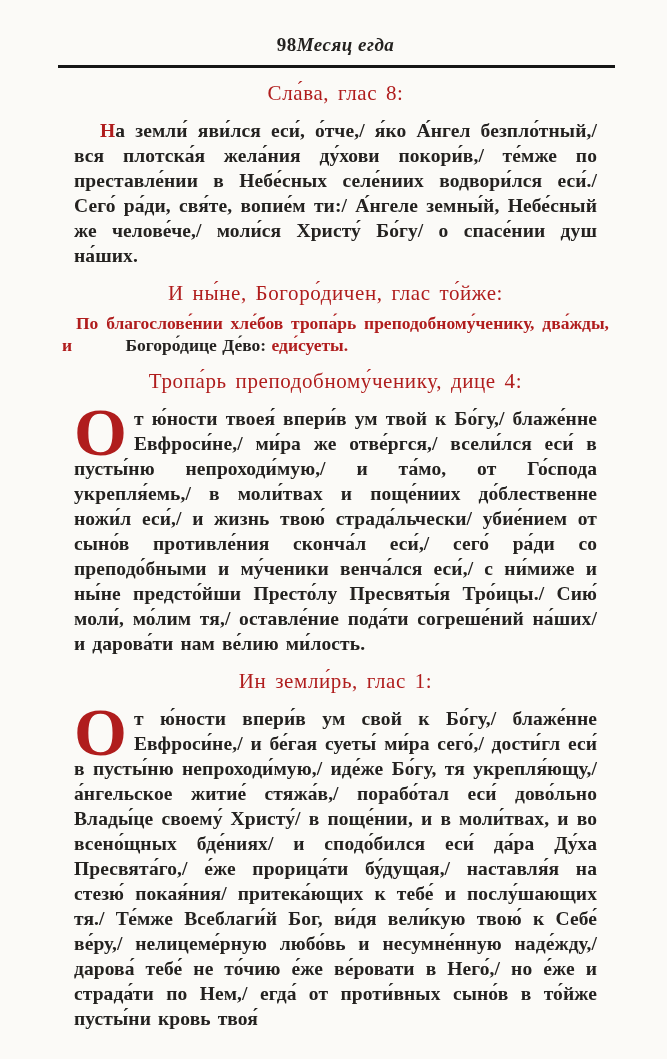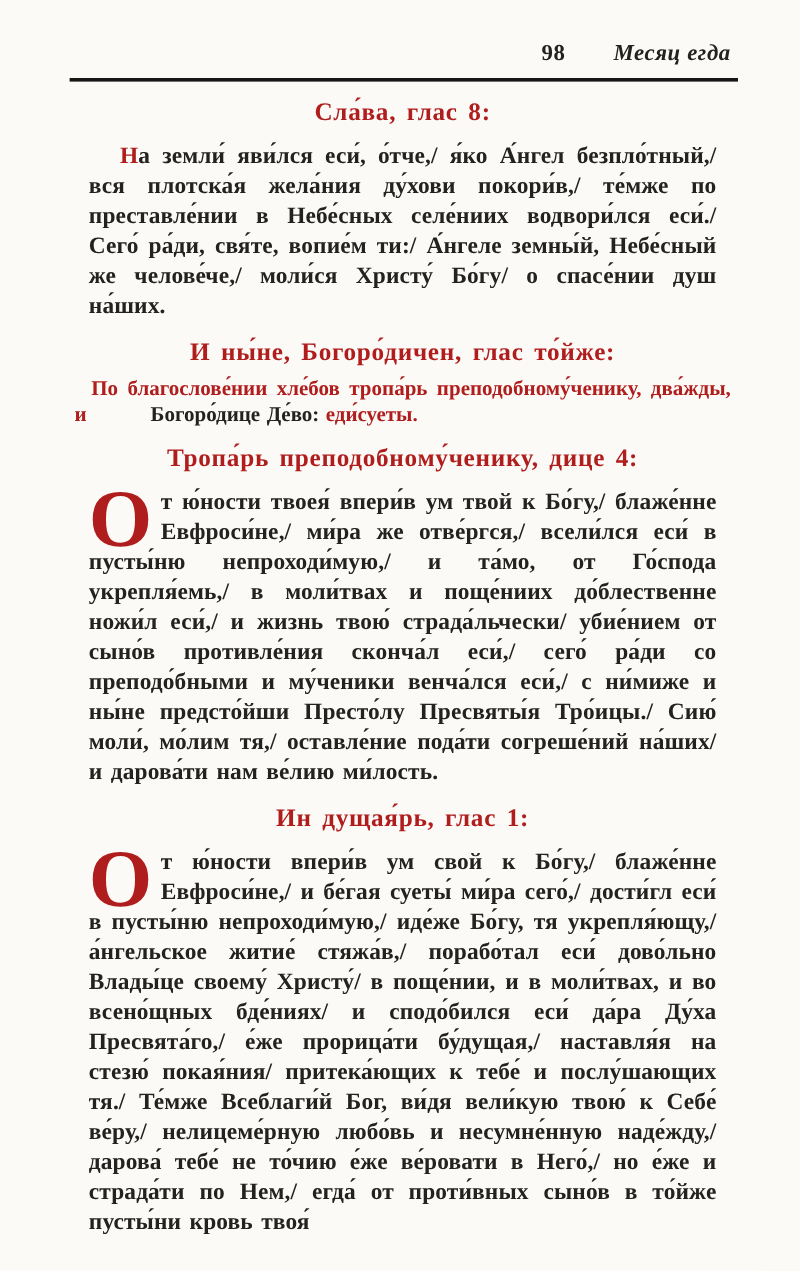--- a/index.html
+++ b/index.html
@@ -10,34 +10,34 @@
     width:667px; height:1059px;
     margin:0 auto;
     background:var(--paper);
     color:var(--ink);
     font-family:"Liberation Serif","DejaVu Serif",serif;
     font-weight:bold;
     padding:34px 58px 0 62px;
     overflow:hidden;
   }
   .hdr {
-    display:flex; justify-content:flex-end; align-items:baseline;
-    font-size:19px; letter-spacing:0.5px;gap:40px;
+    display:flex; justify-content:center; align-items:baseline;
+    font-size:19px; letter-spacing:0.5px;
   }
   .running-title { font-style:italic; }
   .hdr-rule {
     height:0; border-bottom:3px solid #161616;
     margin:9px -6px 4px -4px;
     filter:blur(0.3px);
   }
   h2.red-heading {
     color:var(--red);
     font-size:21px;
     text-align:center;
-    font-weight:bold;
+    font-weight:normal;
     margin:13px 0 7px 0;
     letter-spacing:0.6px;
     word-spacing:3px;
   }
   p.body-par {
     font-size:19.5px;
     line-height:25px;
     text-align:justify;
     margin:12px;
     word-spacing:2px;
@@ -81,17 +81,17 @@
 
   <h2 class="red-heading">И ны́не, Богоро́дичен, глас то́йже:</h2>
 
 
   <p class="rubric"><span>По благослове́нии хле́бов тропа́рь преподобному́ченику, два́жды, и </span><span class="black-seg">Богоро́дице Де́во: </span><span>еди́суеты.</span></p>
 
   <h2 class="red-heading">Тропа́рь преподобному́ченику, дице 4:</h2>
 
   <p class="body-par"><span class="dropcap">О</span><span>т ю́ности твоея́ впери́в ум твой к Бо́гу,/ блаже́нне Евфроси́не,/ ми́ра же отве́ргся,/ всели́лся еси́ в пусты́ню непроходи́мую,/ и та́мо, от Го́спода укрепля́емь,/ в моли́твах и поще́ниих до́блественне ножи́л еси́,/ и жизнь твою́ страда́льчески/ убие́нием от сыно́в противле́ния сконча́л еси́,/ сего́ ра́ди со преподо́бными и му́ченики венча́лся еси́,/ с ни́миже и ны́не предсто́йши Престо́лу Пресвяты́я Тро́ицы./ Сию́ моли́, мо́лим тя,/ оставле́ние пода́ти согреше́ний на́ших/ и дарова́ти нам ве́лию ми́лость.</span></p>
 
-  <h2 class="red-heading">Ин дущая́рь, глас 1:</h2>
+  <h2 class="red-heading">Ин земли́рь, глас 1:</h2>
 
   <p class="body-par"><span class="dropcap">О</span><span>т ю́ности впери́в ум свой к Бо́гу,/ блаже́нне Евфроси́не,/ и бе́гая суеты́ ми́ра сего́,/ дости́гл еси́ в пусты́ню непроходи́мую,/ иде́же Бо́гу, тя укрепля́ющу,/ а́нгельское житие́ стяжа́в,/ порабо́тал еси́ дово́льно Влады́це своему́ Христу́/ в поще́нии, и в моли́твах, и во всено́щных бде́ниях/ и сподо́бился еси́ да́ра Ду́ха Пресвята́го,/ е́же прорица́ти бу́дущая,/ наставля́я на стезю́ покая́ния/ притека́ющих к тебе́ и послу́шающих тя./ Те́мже Всеблаги́й Бог, ви́дя вели́кую твою́ к Себе́ ве́ру,/ нелицеме́рную любо́вь и несумне́нную наде́жду,/ дарова́ тебе́ не то́чию е́же ве́ровати в Него́,/ но е́же и страда́ти по Нем,/ егда́ от проти́вных сыно́в в то́йже пусты́ни кровь твоя́</span></p>
 
 </div>
 
 </body></html>

